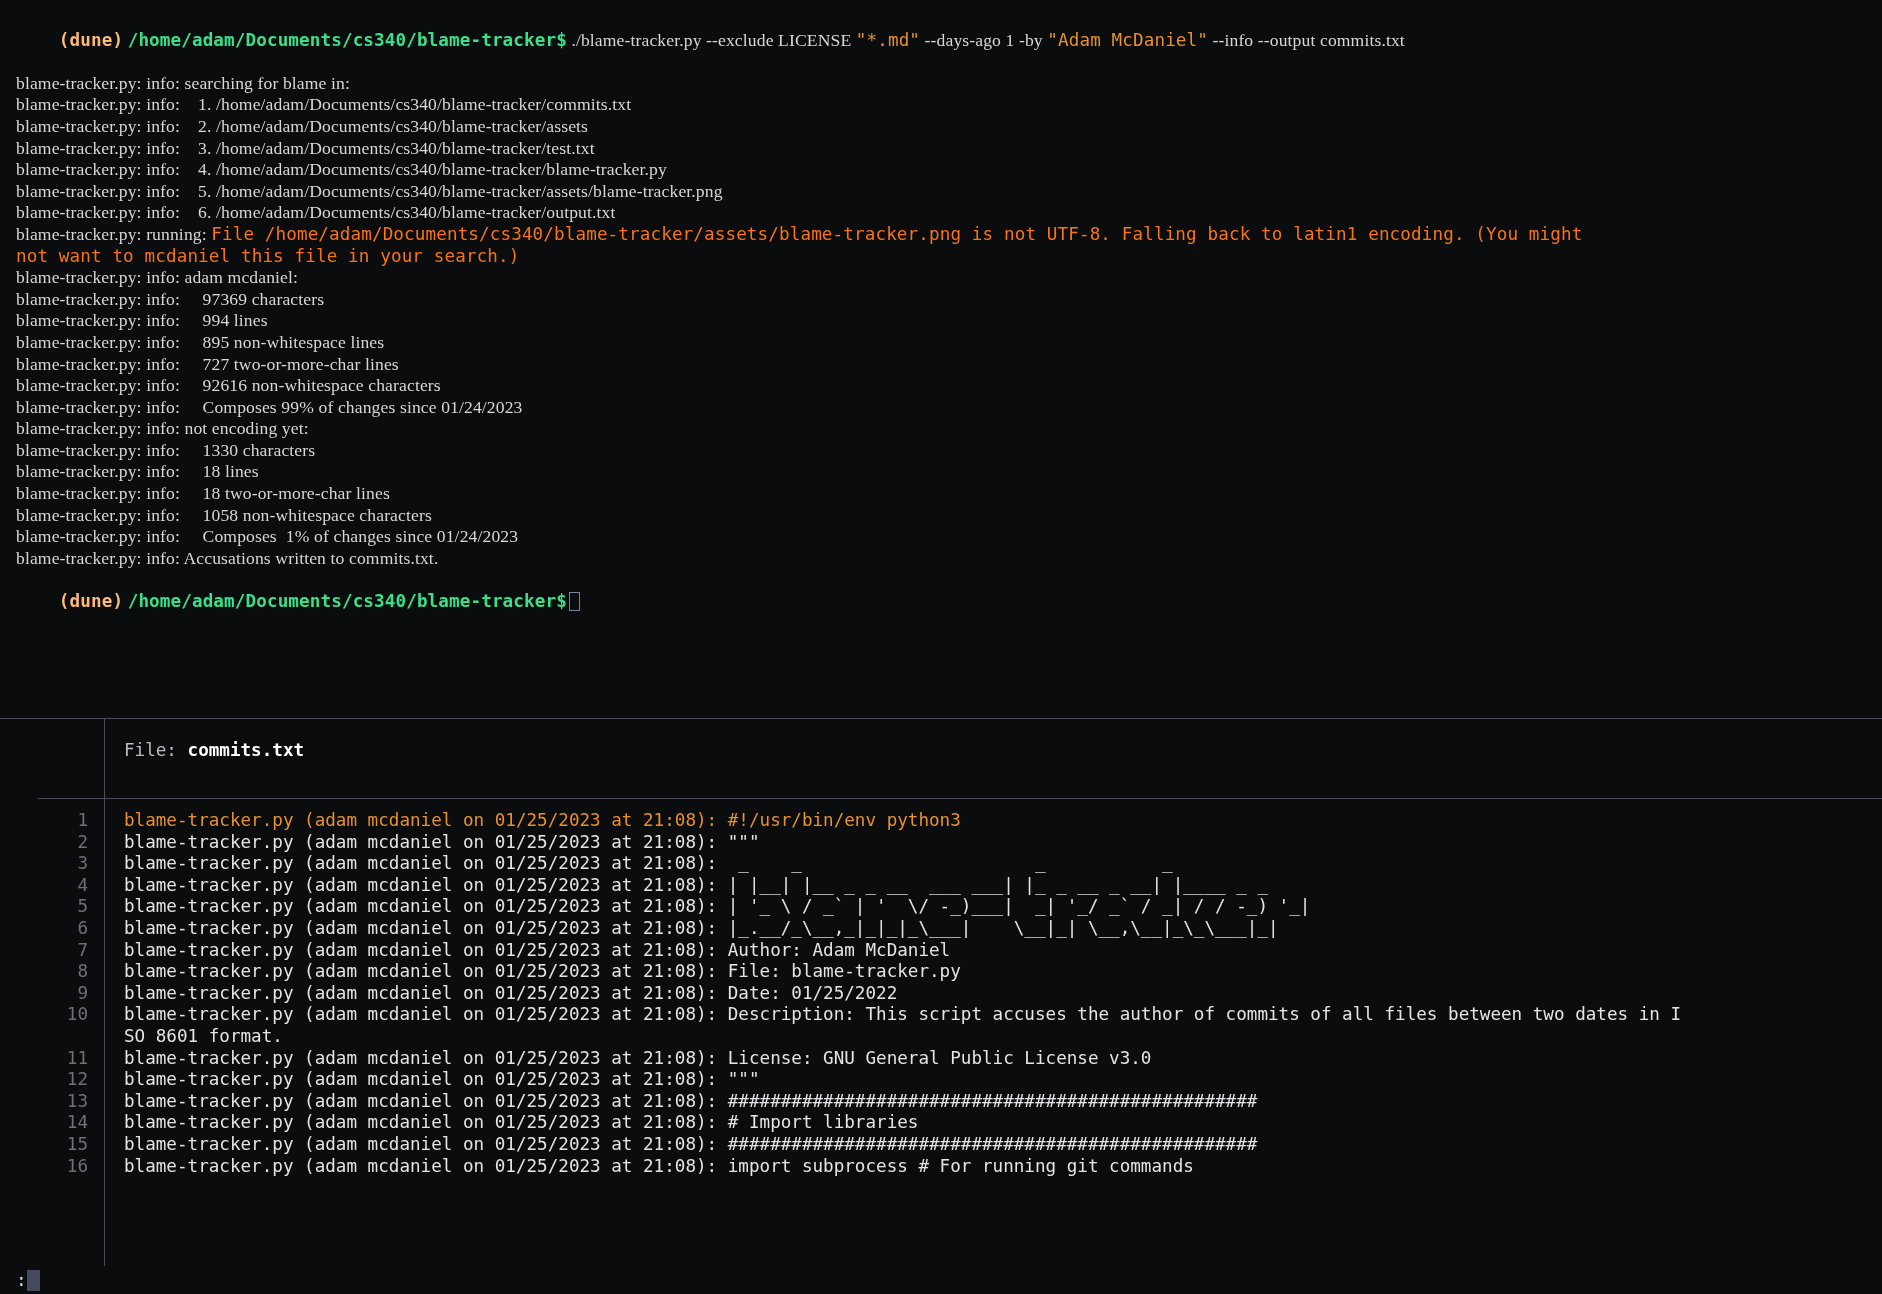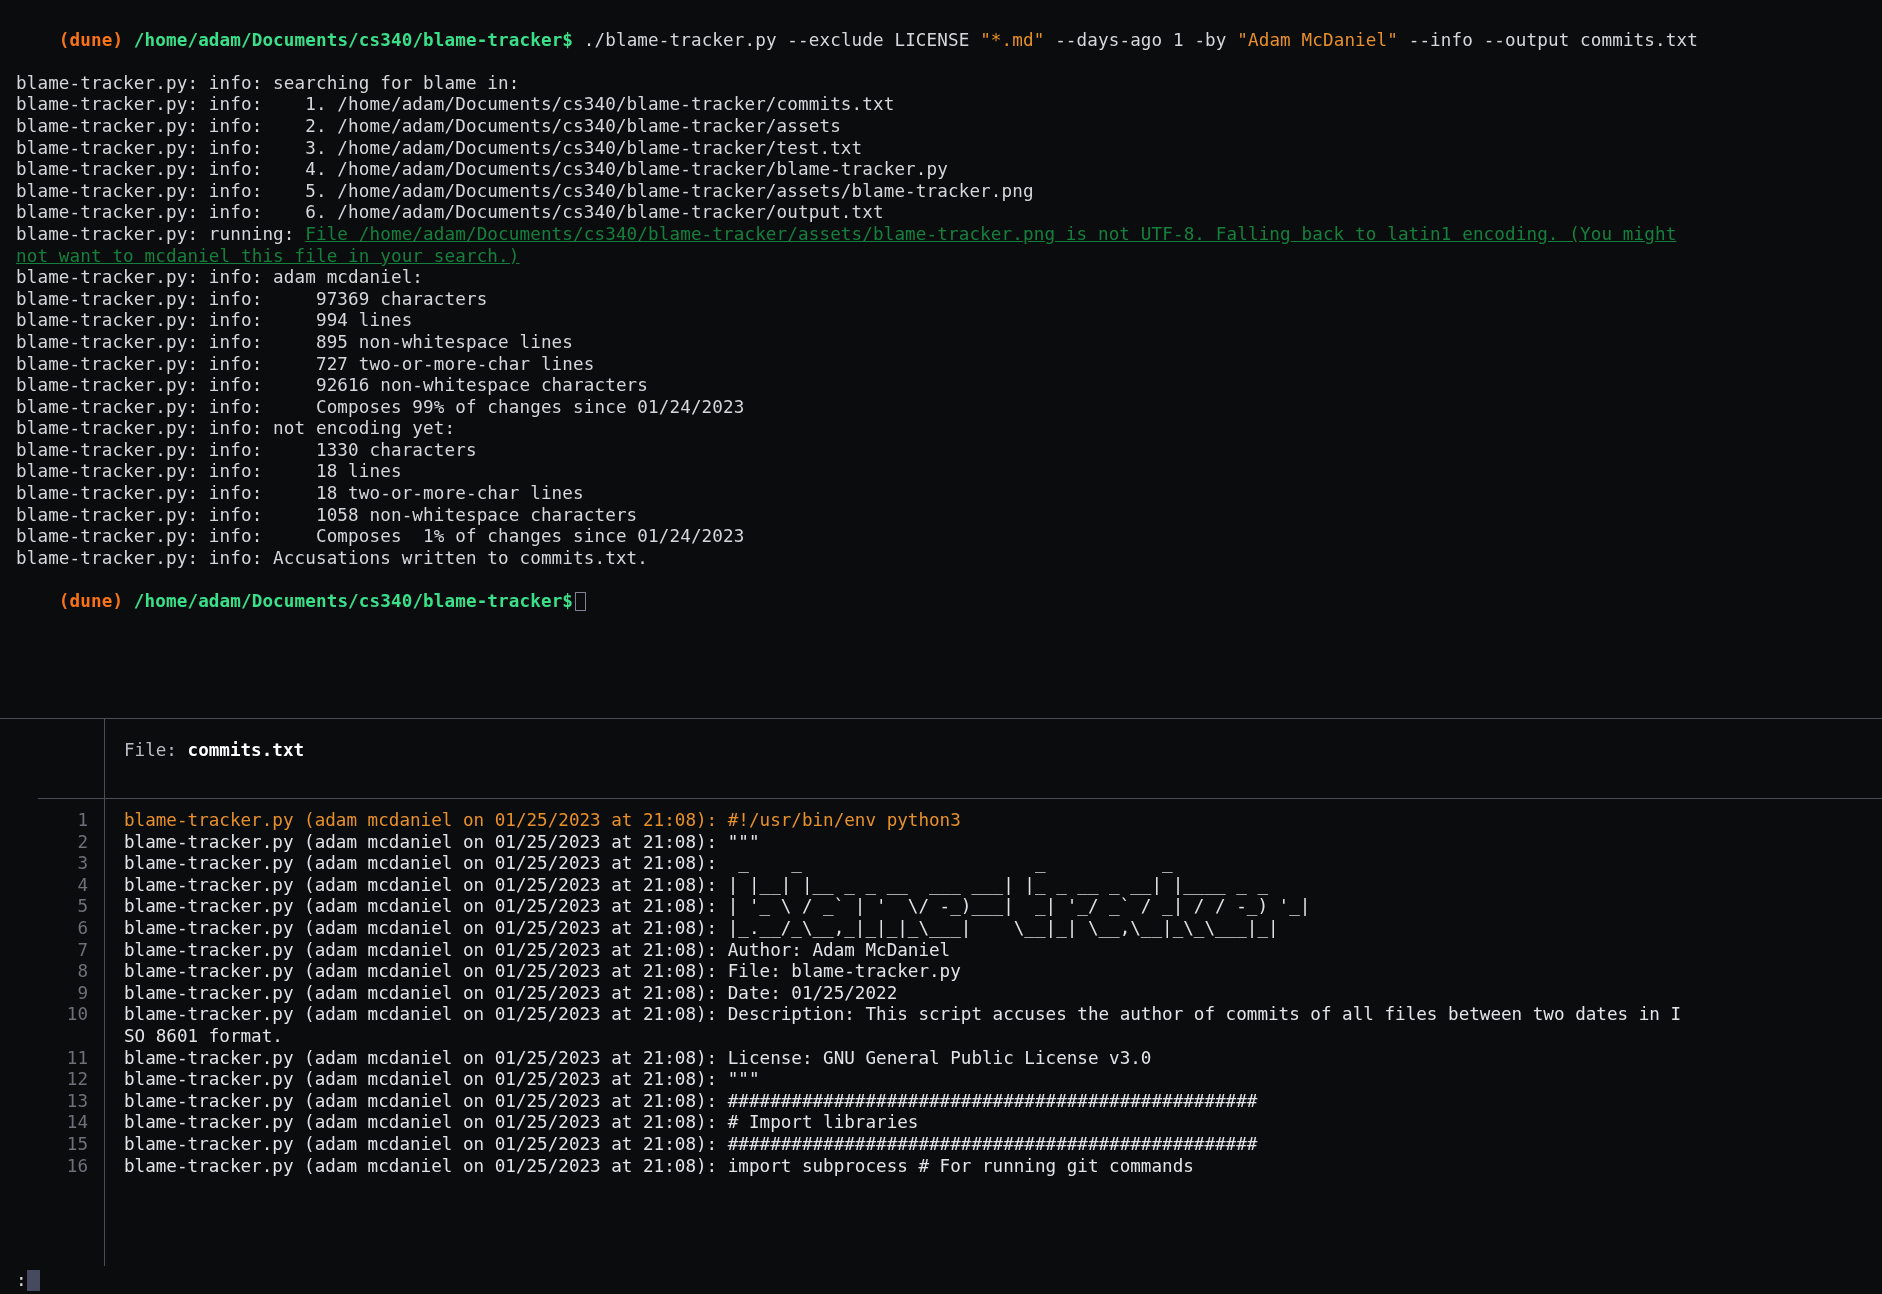--- a/index.html
+++ b/index.html
@@ -10,25 +10,25 @@
     overflow:hidden;
   }
   body { font-size:17.6px; line-height:21.6px; }
 
   
   #shell {
     position:absolute; left:0; top:0; width:1882px; height:680px;
     background:#0b0c0e; padding:8px 0 0 16px;
   }
   .line { white-space:pre; color:#d6d7da; letter-spacing:0.12px; }
-  .cyan   { color:#f97316; font-weight:bold; }
+  .cyan   { color:#fdba74; font-weight:bold; }
   .green  { color:#3ae089; font-weight:bold; }
   .orange { color:#e8902a; }
-  .salmon { color:#15803d;text-decoration:underline; }
-  .plain  { color:#d6d7da; }
+  .salmon { color:#f97316; }
+  .plain  { color:#d6d7da;font-family:Liberation Serif, serif; }
 
   .cursor-box {
     display:inline-block; width:11px; height:19px;
     border:1px solid #7d8196; background:transparent;
     vertical-align:-4px; margin-left:2px;
   }
 
   
   #viewer {
     position:absolute; left:0; top:680px; width:1545px; height:614px;

